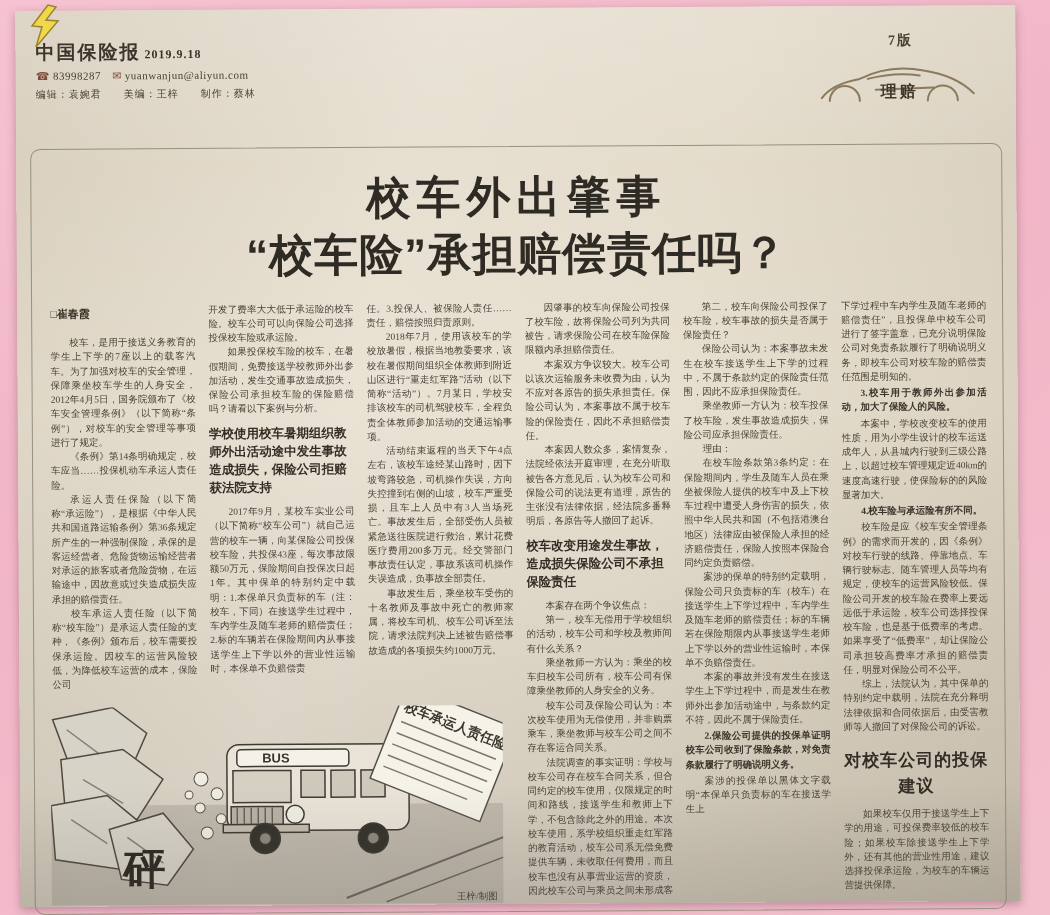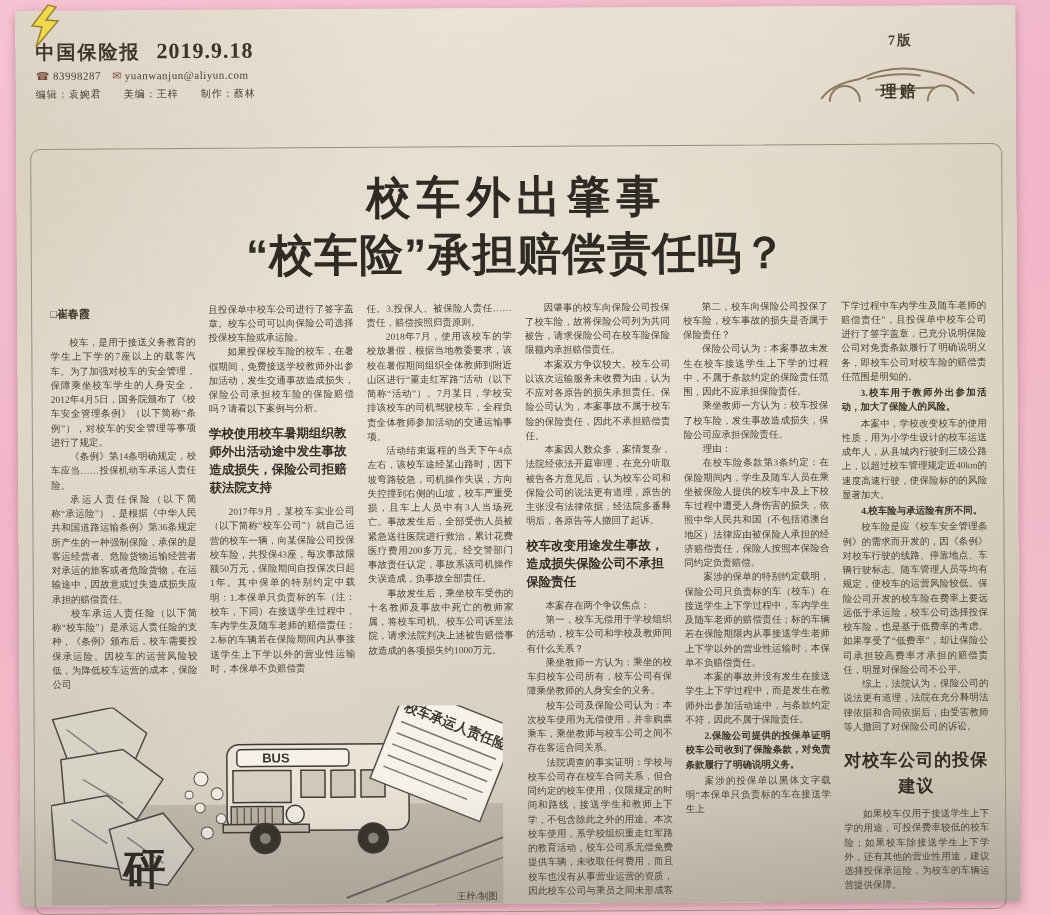--- a/index.html
+++ b/index.html
@@ -10,21 +10,21 @@
   .paper{position:absolute;left:18px;top:8px;width:1000px;height:896px;
     transform:rotate(-0.35deg);
     background:
       linear-gradient(180deg,rgba(255,255,255,.16) 0%,rgba(255,255,255,0) 18%),
       linear-gradient(105deg,rgba(120,100,80,.10) 0%,rgba(255,255,255,.12) 35%,rgba(255,255,255,.02) 60%,rgba(120,100,80,.14) 100%),
       linear-gradient(180deg,#e2d9c8 0%,#e7dfcf 45%,#d9d1c1 75%,#cfc7b8 100%);
     box-shadow:0 3px 10px rgba(90,40,60,.35);}
   
   .masthead{position:relative;height:128px;padding:10px 18px 0 20px;color:#3c332a;}
   .paper-name{font-size:19px;font-weight:bold;letter-spacing:2px;display:inline-block;margin-top:19px;}
-  .paper-date{font-size:22px;font-weight:bold;margin-left:16px;letter-spacing:1px;}
+  .paper-date{font-size:12px;font-weight:bold;margin-left:4px;letter-spacing:1px;}
   .contact-row{font-size:11px;margin-top:4px;color:#4a4034;letter-spacing:.5px;}
   .contact-row .ico{color:#7a4a3a;margin-right:3px;font-size:11px;}
   .staff-row{font-size:10px;margin-top:5px;color:#4a4034;letter-spacing:1px;}
   .page-corner{position:absolute;right:30px;top:26px;text-align:center;width:170px;}
   .page-label{font-size:14px;font-weight:bold;color:#4a4034;letter-spacing:2px;}
   .car-wrap{position:relative;width:168px;height:62px;margin-top:2px;}
   .car-wrap svg{position:absolute;inset:0;}
   .section-label{position:absolute;left:0;right:0;top:30px;font-size:16px;font-weight:bold;
     color:#40372c;letter-spacing:3px;font-family:"Liberation Sans",sans-serif;}
   
@@ -98,21 +98,21 @@
 
       <div class="article-cols">
         <div class="col short">
             <p class="blk-byline">□崔春霞</p>
             <p class="blk-p">校车，是用于接送义务教育的学生上下学的7座以上的载客汽车。为了加强对校车的安全管理，保障乘坐校车学生的人身安全，2012年4月5日，国务院颁布了《校车安全管理条例》（以下简称“条例”），对校车的安全管理等事项进行了规定。</p>
             <p class="blk-p">《条例》第14条明确规定，校车应当……投保机动车承运人责任险。</p>
             <p class="blk-p">承运人责任保险（以下简称“承运险”），是根据《中华人民共和国道路运输条例》第36条规定所产生的一种强制保险，承保的是客运经营者、危险货物运输经营者对承运的旅客或者危险货物，在运输途中，因故意或过失造成损失应承担的赔偿责任。</p>
             <p class="blk-p">校车承运人责任险（以下简称“校车险”）是承运人责任险的支种，《条例》颁布后，校车需要投保承运险。因校车的运营风险较低，为降低校车运营的成本，保险公司</p>
           </div>
         <div class="col short">
-            <p class="blk-pc">且投保单中校车公司进行了签字盖章。校车公司可以向保险公司选择投保校车险或承运险。</p>
+            <p class="blk-pc">开发了费率大大低于承运险的校车险。校车公司可以向保险公司选择投保校车险或承运险。</p>
             <p class="blk-p">如果投保校车险的校车，在暑假期间，免费接送学校教师外出参加活动，发生交通事故造成损失，保险公司承担校车险的保险赔偿吗？请看以下案例与分析。</p>
             <h3 class="blk-h3">学校使用校车暑期组织教师外出活动途中发生事故造成损失，保险公司拒赔获法院支持</h3>
             <p class="blk-p">2017年9月，某校车实业公司（以下简称“校车公司”）就自己运营的校车一辆，向某保险公司投保校车险，共投保43座，每次事故限额50万元，保险期间自投保次日起1年。其中保单的特别约定中载明：1.本保单只负责标的车（注：校车，下同）在接送学生过程中，车内学生及随车老师的赔偿责任；2.标的车辆若在保险期间内从事接送学生上下学以外的营业性运输时，本保单不负赔偿责</p>
           </div>
         <div class="col short">
             <p class="blk-pc">任。3.投保人、被保险人责任……责任，赔偿按照归责原则。</p>
             <p class="blk-p">2018年7月，使用该校车的学校放暑假，根据当地教委要求，该校在暑假期间组织全体教师到附近山区进行“重走红军路”活动（以下简称“活动”）。7月某日，学校安排该校车的司机驾驶校车，全程负责全体教师参加活动的交通运输事项。</p>
             <p class="blk-p">活动结束返程的当天下午4点左右，该校车途经某山路时，因下坡弯路较急，司机操作失误，方向失控撞到右侧的山坡，校车严重受损，且车上人员中有3人当场死亡。事故发生后，全部受伤人员被紧急送往医院进行救治，累计花费医疗费用200多万元。经交警部门事故责任认定，事故系该司机操作失误造成，负事故全部责任。</p>
             <p class="blk-p">事故发生后，乘坐校车受伤的十名教师及事故中死亡的教师家属，将校车司机、校车公司诉至法院，请求法院判决上述被告赔偿事故造成的各项损失约1000万元。</p>
           </div>
@@ -137,21 +137,21 @@
             <p class="blk-p">本案的事故并没有发生在接送学生上下学过程中，而是发生在教师外出参加活动途中，与条款约定不符，因此不属于保险责任。</p>
             <p class="blk-b">2.保险公司提供的投保单证明校车公司收到了保险条款，对免责条款履行了明确说明义务。</p>
             <p class="blk-p">案涉的投保单以黑体文字载明“本保单只负责标的车在接送学生上</p>
           </div>
         <div class="col">
             <p class="blk-pc">下学过程中车内学生及随车老师的赔偿责任”，且投保单中校车公司进行了签字盖章，已充分说明保险公司对免责条款履行了明确说明义务，即校车公司对校车险的赔偿责任范围是明知的。</p>
             <p class="blk-b">3.校车用于教师外出参加活动，加大了保险人的风险。</p>
             <p class="blk-p">本案中，学校改变校车的使用性质，用为小学生设计的校车运送成年人，从县城内行驶到三级公路上，以超过校车管理规定近40km的速度高速行驶，使保险标的的风险显著加大。</p>
             <p class="blk-b">4.校车险与承运险有所不同。</p>
             <p class="blk-p">校车险是应《校车安全管理条例》的需求而开发的，因《条例》对校车行驶的线路、停靠地点、车辆行驶标志、随车管理人员等均有规定，使校车的运营风险较低。保险公司开发的校车险在费率上要远远低于承运险，校车公司选择投保校车险，也是基于低费率的考虑。如果享受了“低费率”，却让保险公司承担较高费率才承担的赔偿责任，明显对保险公司不公平。</p>
-            <p class="blk-p">综上，法院认为，保险公司的说法更有道理，法院在充分释明法律依据和合同依据后，由受害教师等人撤回了对保险公司的诉讼。</p>
+            <p class="blk-p">综上，法院认为，其中保单的特别约定中载明，法院在充分释明法律依据和合同依据后，由受害教师等人撤回了对保险公司的诉讼。</p>
             <h2 class="blk-h2">对校车公司的投保建议</h2>
             <p class="blk-p">如果校车仅用于接送学生上下学的用途，可投保费率较低的校车险；如果校车除接送学生上下学外，还有其他的营业性用途，建议选择投保承运险，为校车的车辆运营提供保障。</p>
           </div>
       </div>
 
       <div class="illus">
         <svg viewBox="0 0 452 198">
           <rect x="0" y="98" width="452" height="100" fill="#a39e93" opacity="0.45"></rect>
           <path d="M295 192 L452 132" stroke="#6b675f" stroke-width="2" fill="none"></path>
           <path d="M335 196 L452 152" stroke="#6b675f" stroke-width="1.5" fill="none"></path>

